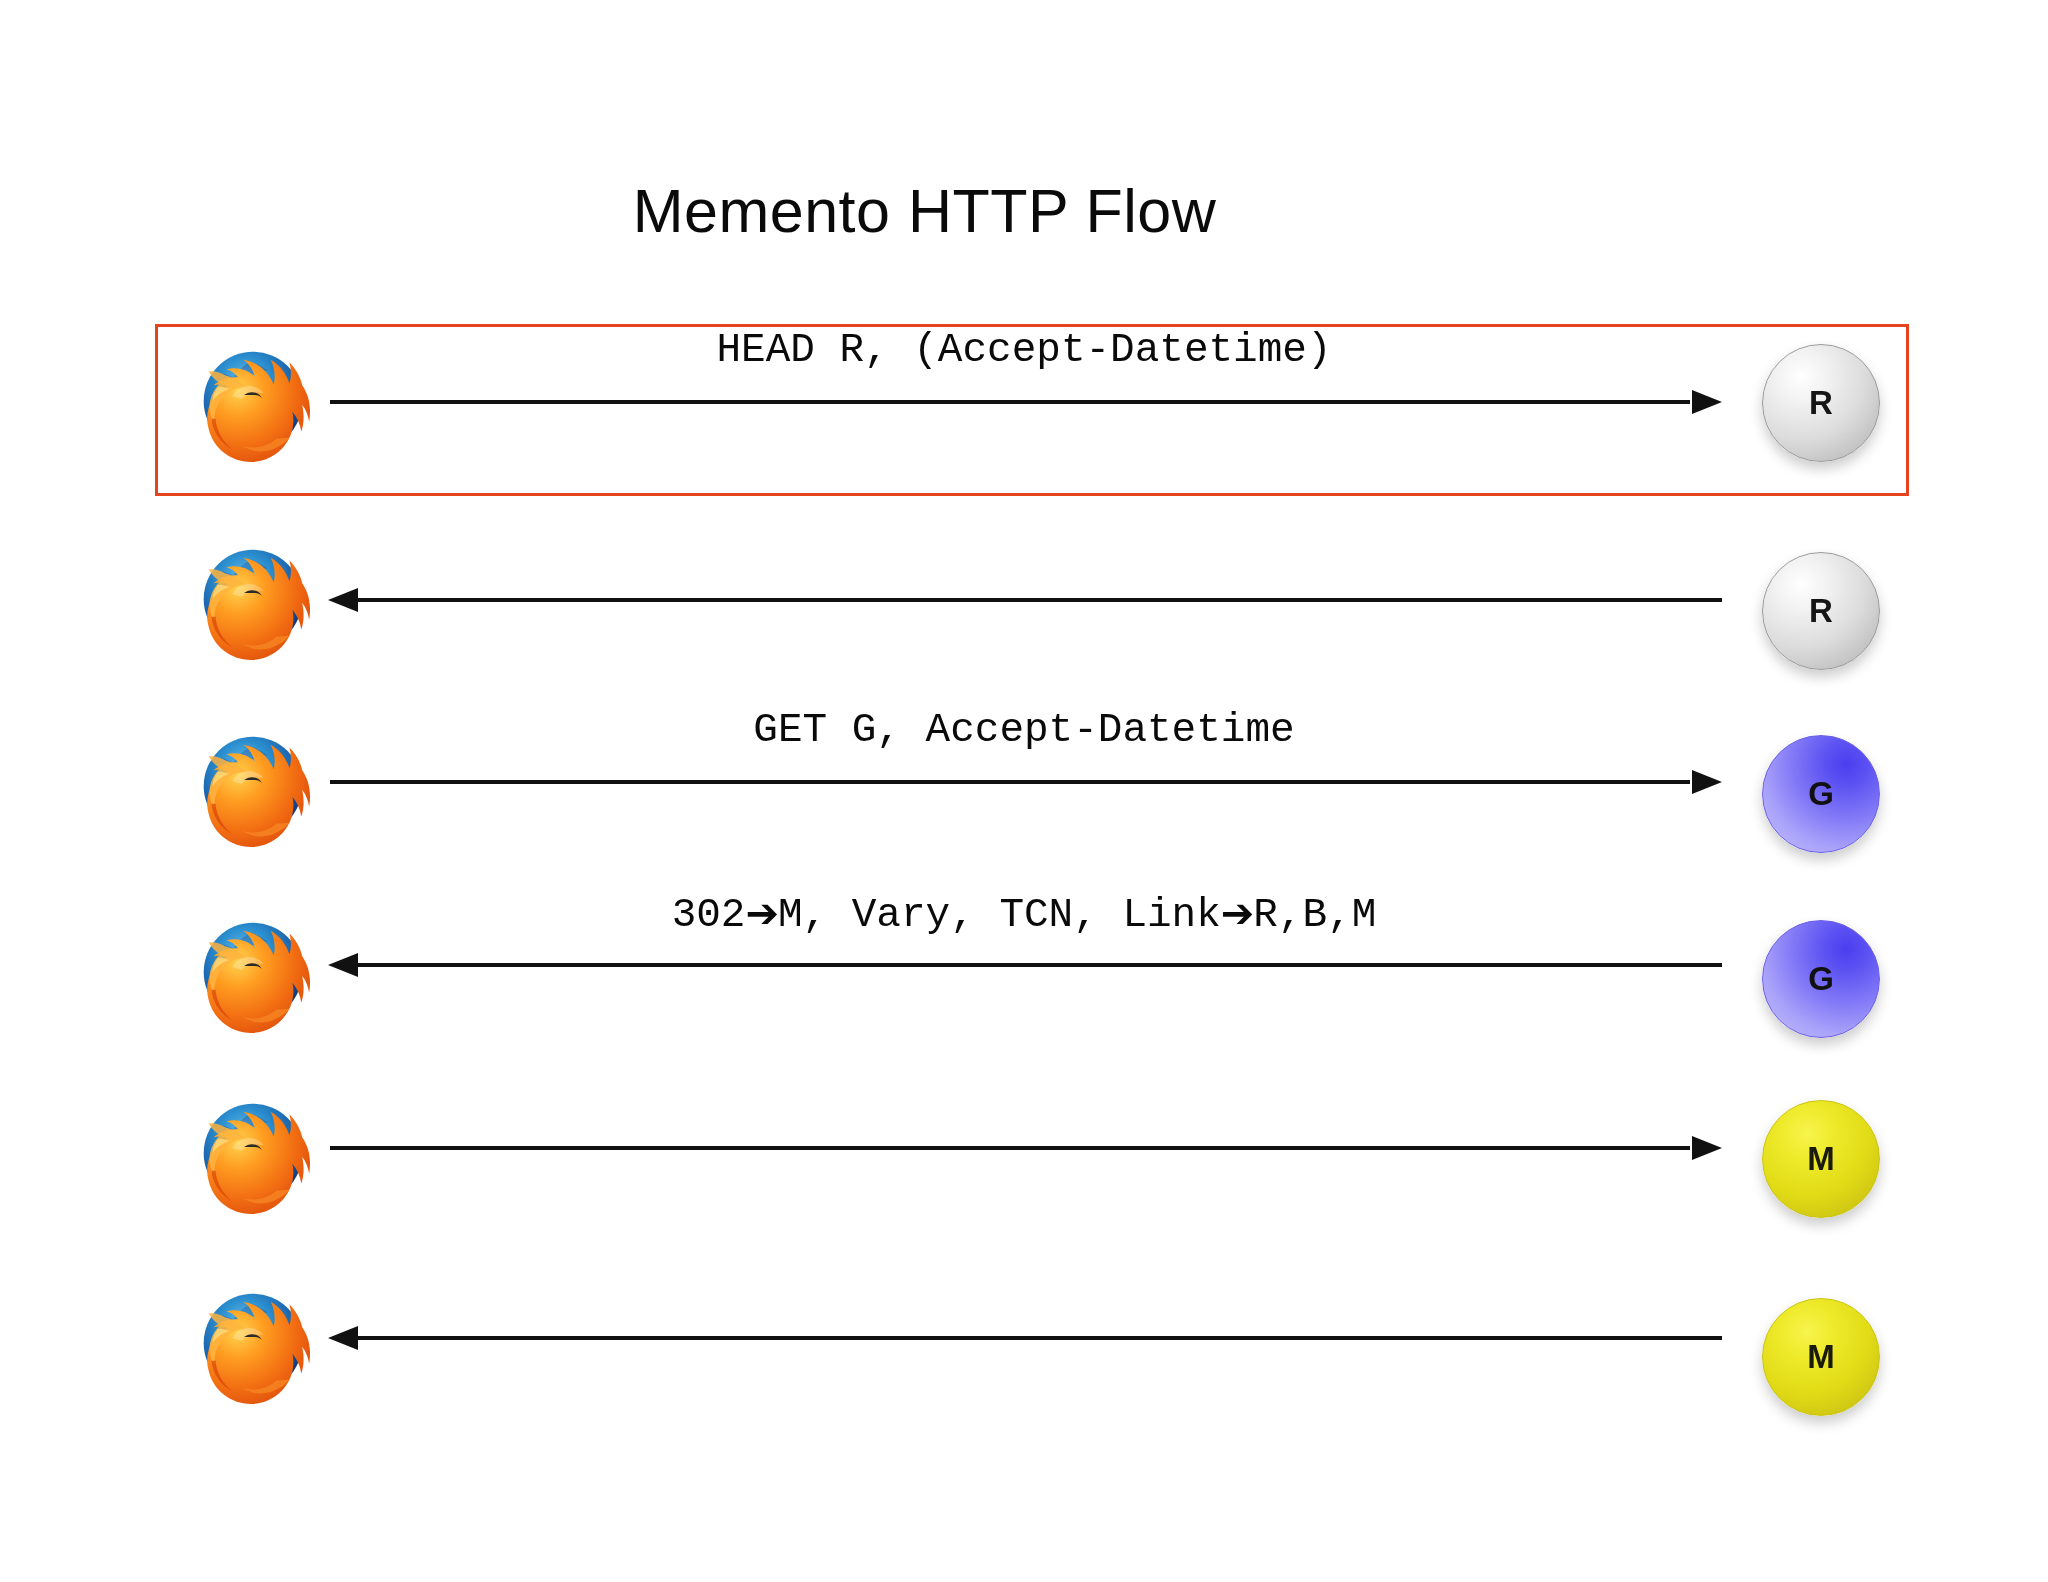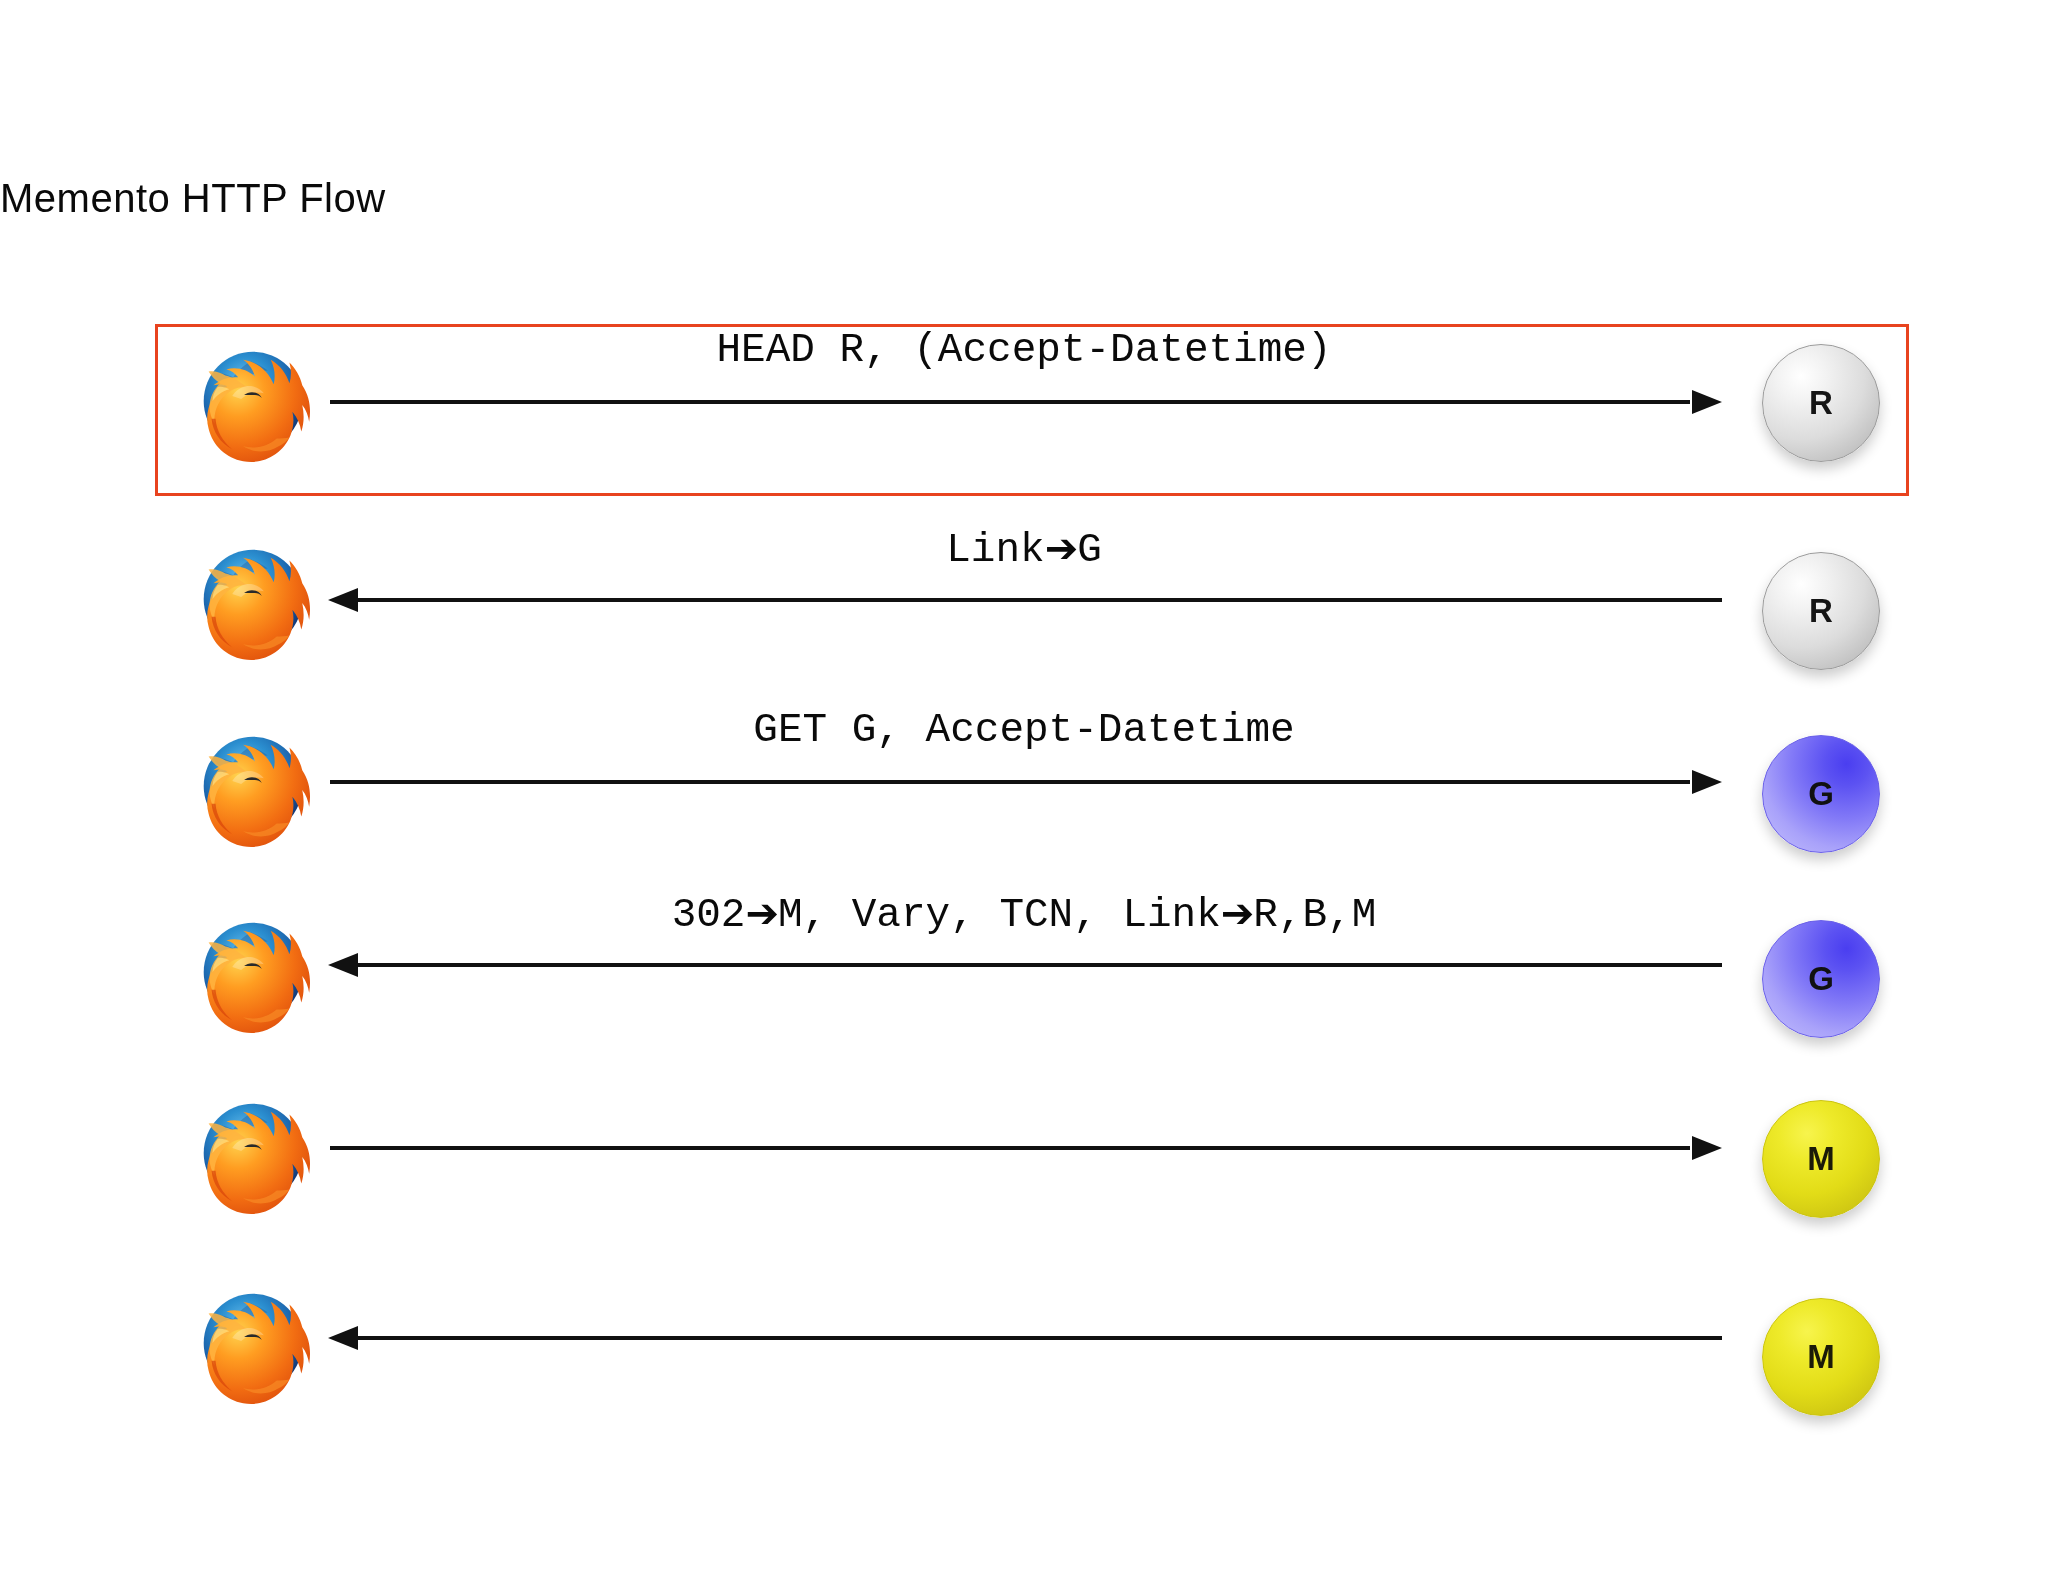--- a/index.html
+++ b/index.html
@@ -16,23 +16,23 @@
     overflow: hidden;
     font-family: "Liberation Sans", sans-serif;
   }
 
   
   #title {
     position: absolute;
     left: 0;
     top: 176px;
     width: 1849px;
-    text-align: left;
+    text-align: center;
     font-family: "Liberation Sans", sans-serif;
-    font-size: 40px;
+    font-size: 61px;
     font-weight: 400;
     color: #0a0a0a;
     letter-spacing: 0.5px;
     white-space: nowrap;
   }
 
   
   #highlight-box {
     position: absolute;
     left: 155px;
@@ -207,23 +207,20 @@
         <path d="M60 66c6-6 15-8 23-6-4-5-11-8-18-7-6 1-11 5-14 10 3 1 6 2 9 3z" fill="#fff" opacity="0.25"></path>
         <path d="M74 62c3 0 5 1 7 3-2-4-6-6-10-6-3 0-6 1-8 3 3 0 7 0 11 0z" fill="#2a2a2a"></path>
         <path d="M30 86c1 13 9 25 21 31-10-8-16-19-17-31z" fill="#d8450a" opacity="0.7"></path>
         <path d="M96 106c-9 8-22 11-34 8 11 7 25 7 36 0 4-2 8-5 11-9-4 1-9 1-13 1z" fill="#f58220" opacity="0.9"></path>
       </svg>
     </div>
     <div class="arrow to-left" style="left:330px; top:48px; width:1392px;">
       <div class="shaft" style="left:28px; width:1364px;"></div>
       <div class="head"></div>
     </div>
-    <div class="msg-label" style="top:-15px;">
-      <span>Link</span><span class="mark">➔</span><span>G</span>
-    </div>
     <div class="node grey" style="left:1762px; top:12px;">
       <span>R</span>
     </div>
   </div>
 
   <div class="flow-row" style="top:722px;">
     <div class="browser-icon" style="top:-3px;">
       <svg viewBox="0 0 140 140" xmlns="http://www.w3.org/2000/svg">
         <circle cx="72" cy="68" r="50" fill="url(#globeA)"></circle>
         <path d="M70 28c-8 4-14 10-18 16-7-3-14-6-20-4 3 5 7 9 11 12-6 7-9 16-8 25 2 16 15 29 31 31 14 2 27-5 34-17-9 5-20 5-28-1-9-6-12-18-7-27 4-7 12-11 20-10-4-5-9-9-15-11 5-3 11-5 17-5-5-4-11-7-17-9z" fill="#1e4f8f" opacity="0.35"></path>

